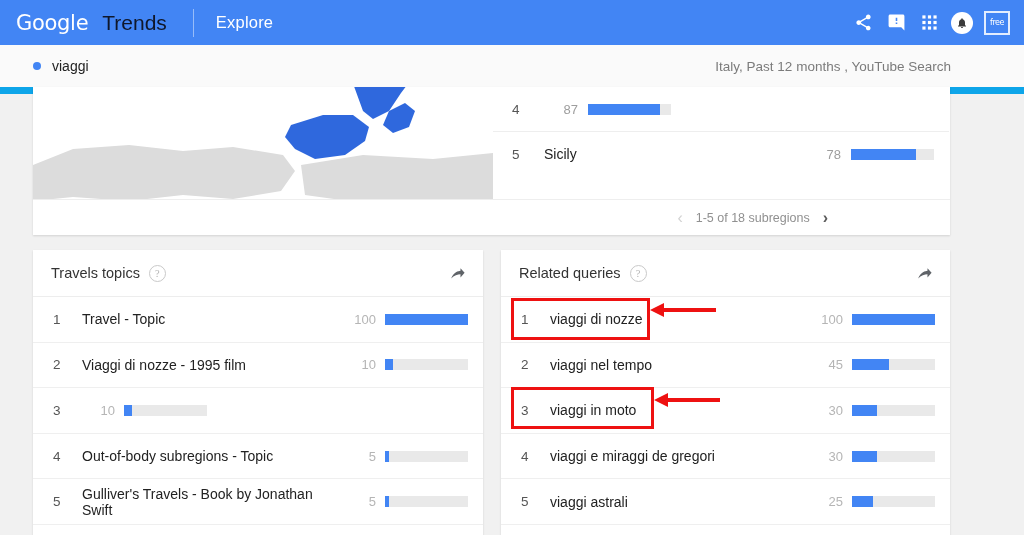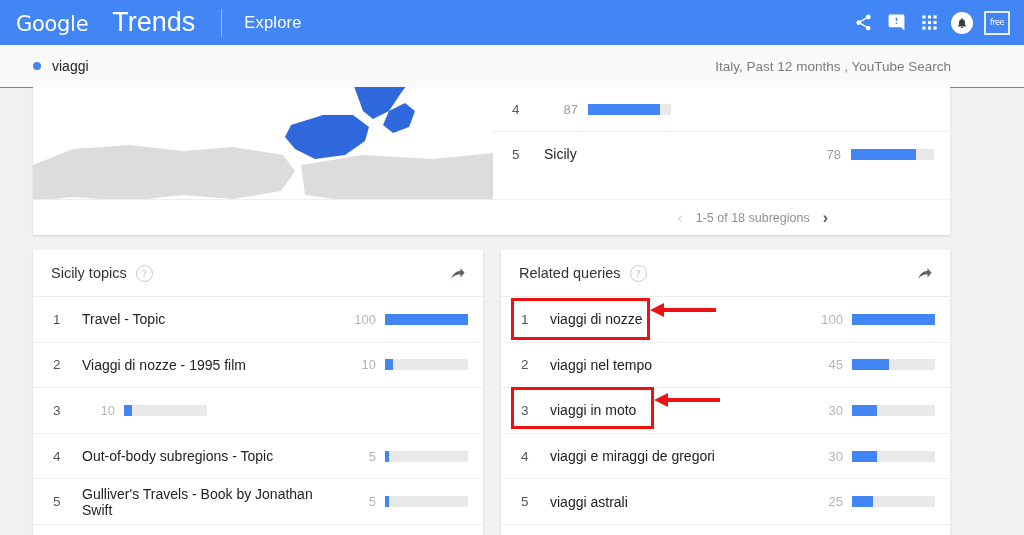--- a/index.html
+++ b/index.html
@@ -15,42 +15,42 @@
   .topbar{
     position:absolute;left:0;top:0;width:1024px;height:45px;
     background:#4285f4;display:flex;align-items:center;
   }
   .brand{display:flex;align-items:baseline;margin-left:16px;white-space:nowrap;}
   .brand .g{
     font-family:"DejaVu Sans","Liberation Sans",sans-serif;
     font-size:21px;color:#ffffff;letter-spacing:-0.3px;font-weight:400;
   }
   .brand .t{
-    font-size:27px;color:#ffffff;margin-left:24px;font-weight:300;letter-spacing:0px;
+    font-size:21px;color:#0f172a;margin-left:14px;font-weight:300;letter-spacing:0px;
   }
   .vdiv{width:1px;height:28px;background:rgba(255,255,255,.45);margin:0 22px 0 26px;}
   .explore{font-size:16.5px;color:#ffffff;font-weight:400;letter-spacing:.2px;}
   .topicons{position:absolute;right:14px;top:0;height:45px;display:flex;align-items:center;gap:11px;}
   .ticon{width:22px;height:22px;display:flex;align-items:center;justify-content:center;color:#fff;}
   .ticon svg{display:block;}
   .bellwrap{
     width:22px;height:22px;border-radius:50%;background:#ffffff;
     display:flex;align-items:center;justify-content:center;
   }
   .avatar{
     width:22px;height:20px;border:2px solid rgba(255,255,255,.85);
     display:flex;align-items:center;justify-content:center;
     font-size:8px;color:#ffffff;letter-spacing:-.5px;overflow:hidden;
     font-family:"DejaVu Sans",sans-serif;
   }
 
   
   .qbar{
     position:absolute;left:0;top:45px;width:1024px;height:42px;
-    background:#fafafa;border-bottom:1px solid #0ea5e9;
+    background:#fafafa;border-bottom:7px solid #0ea5e9;
     display:flex;align-items:center;
   }
   .qdot{width:8px;height:8px;border-radius:50%;background:#4285f4;margin-left:33px;}
   .qterm{font-size:14px;color:#222;margin-left:11px;}
   .qfilters{margin-left:auto;margin-right:73px;font-size:13.5px;color:#7b7b7b;}
 
   
   .card{background:#ffffff;box-shadow:0 1px 2px rgba(0,0,0,.13);}
   .geocard{position:absolute;left:33px;top:87px;width:917px;height:148px;overflow:hidden;}
   .geoinner{display:flex;height:112px;}
@@ -198,21 +198,21 @@
 
     <div class="geofoot">
       <span class="chev off">‹</span>
       <span class="pginfo">1-5 of 18 subregions</span>
       <span class="chev on">›</span>
     </div>
   </div>
 
   <div class="card panel left">
     <div class="phead">
-      <span class="ptitle">Sicily topics</span>
+      <span class="ptitle">Travels topics</span>
       <span class="qmark">?</span>
       <span class="shareico">
         <svg width="17" height="17" viewBox="0 0 24 24" fill="#5f6368">
           <path d="M3 19c4-9 10-10.6 13.2-10.9V4.5L22 11l-5.8 6.5V13.2C12.5 13.3 7 14.5 3 19z"></path>
         </svg>
       </span>
     </div>
     <div>
       <div class="prow">
         <div class="prank">1</div>

